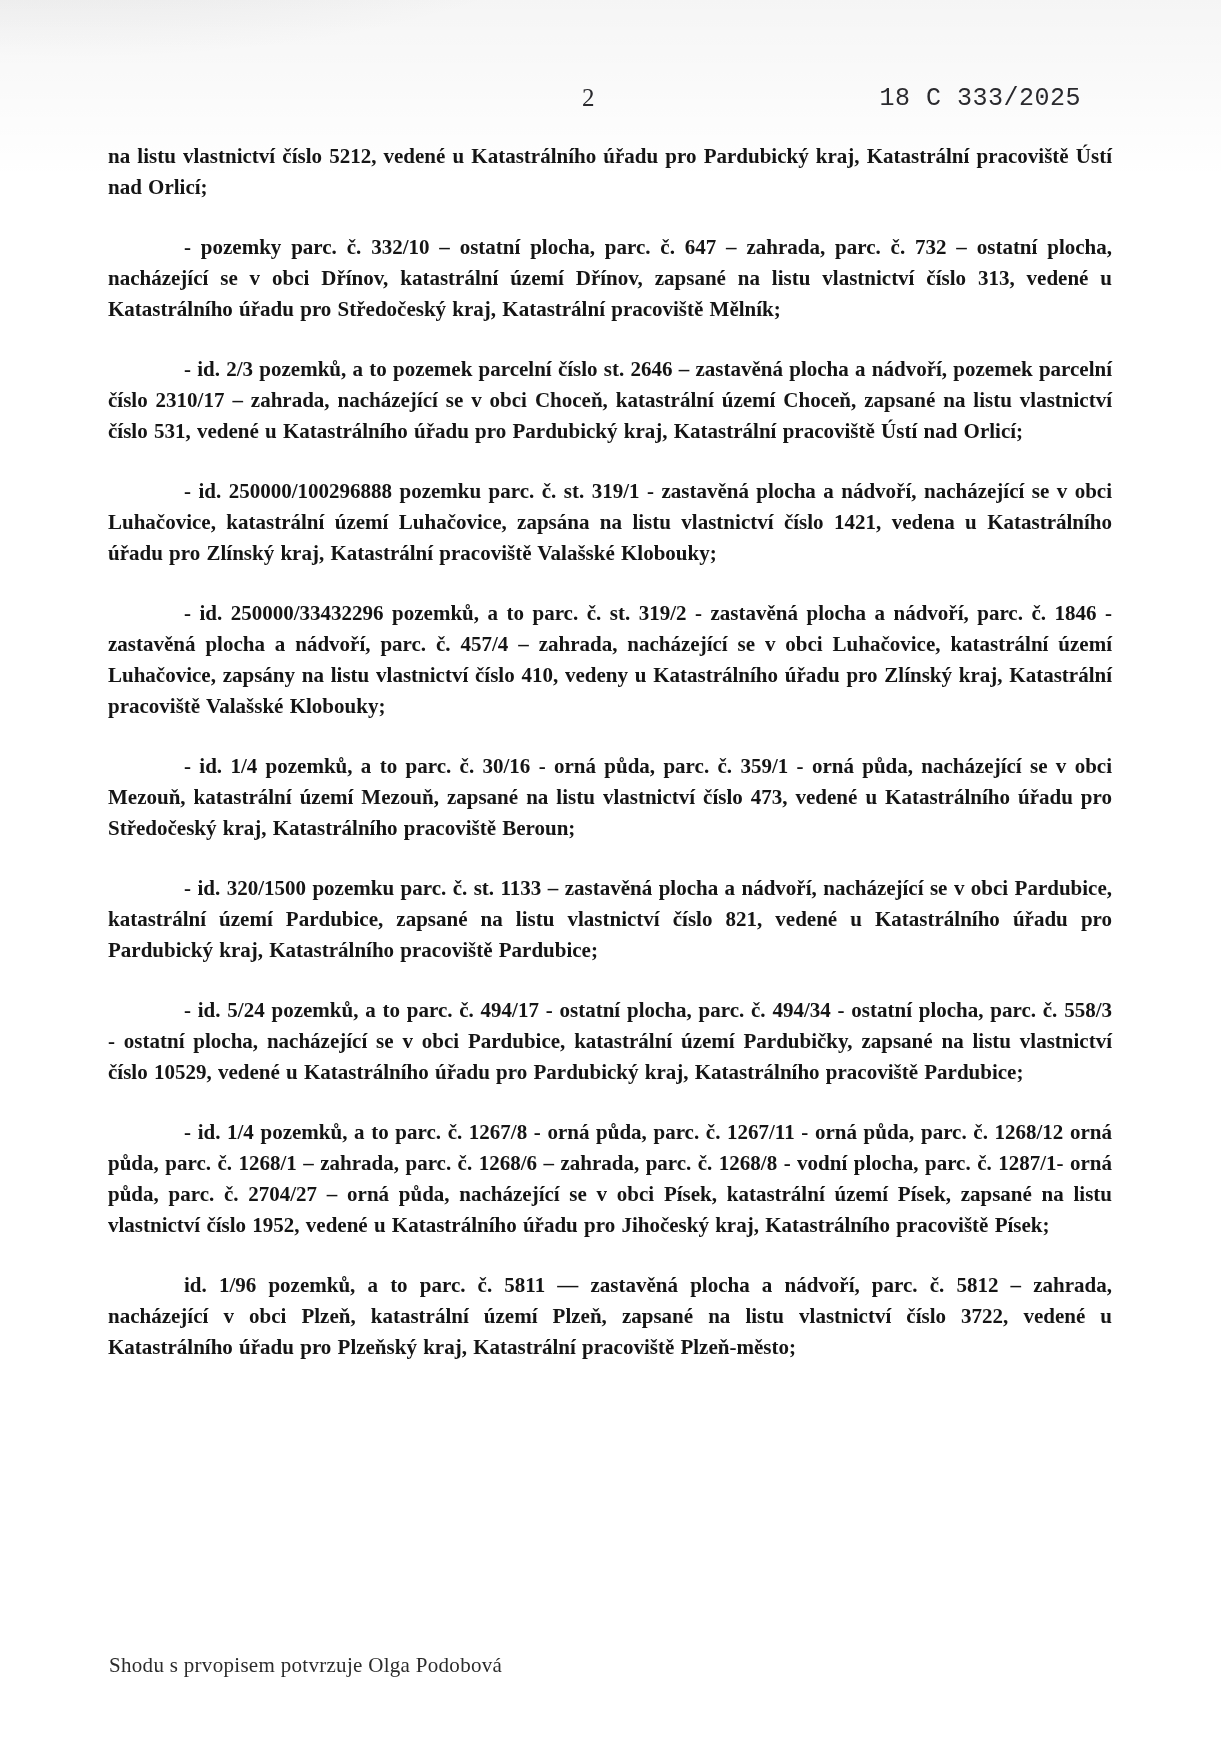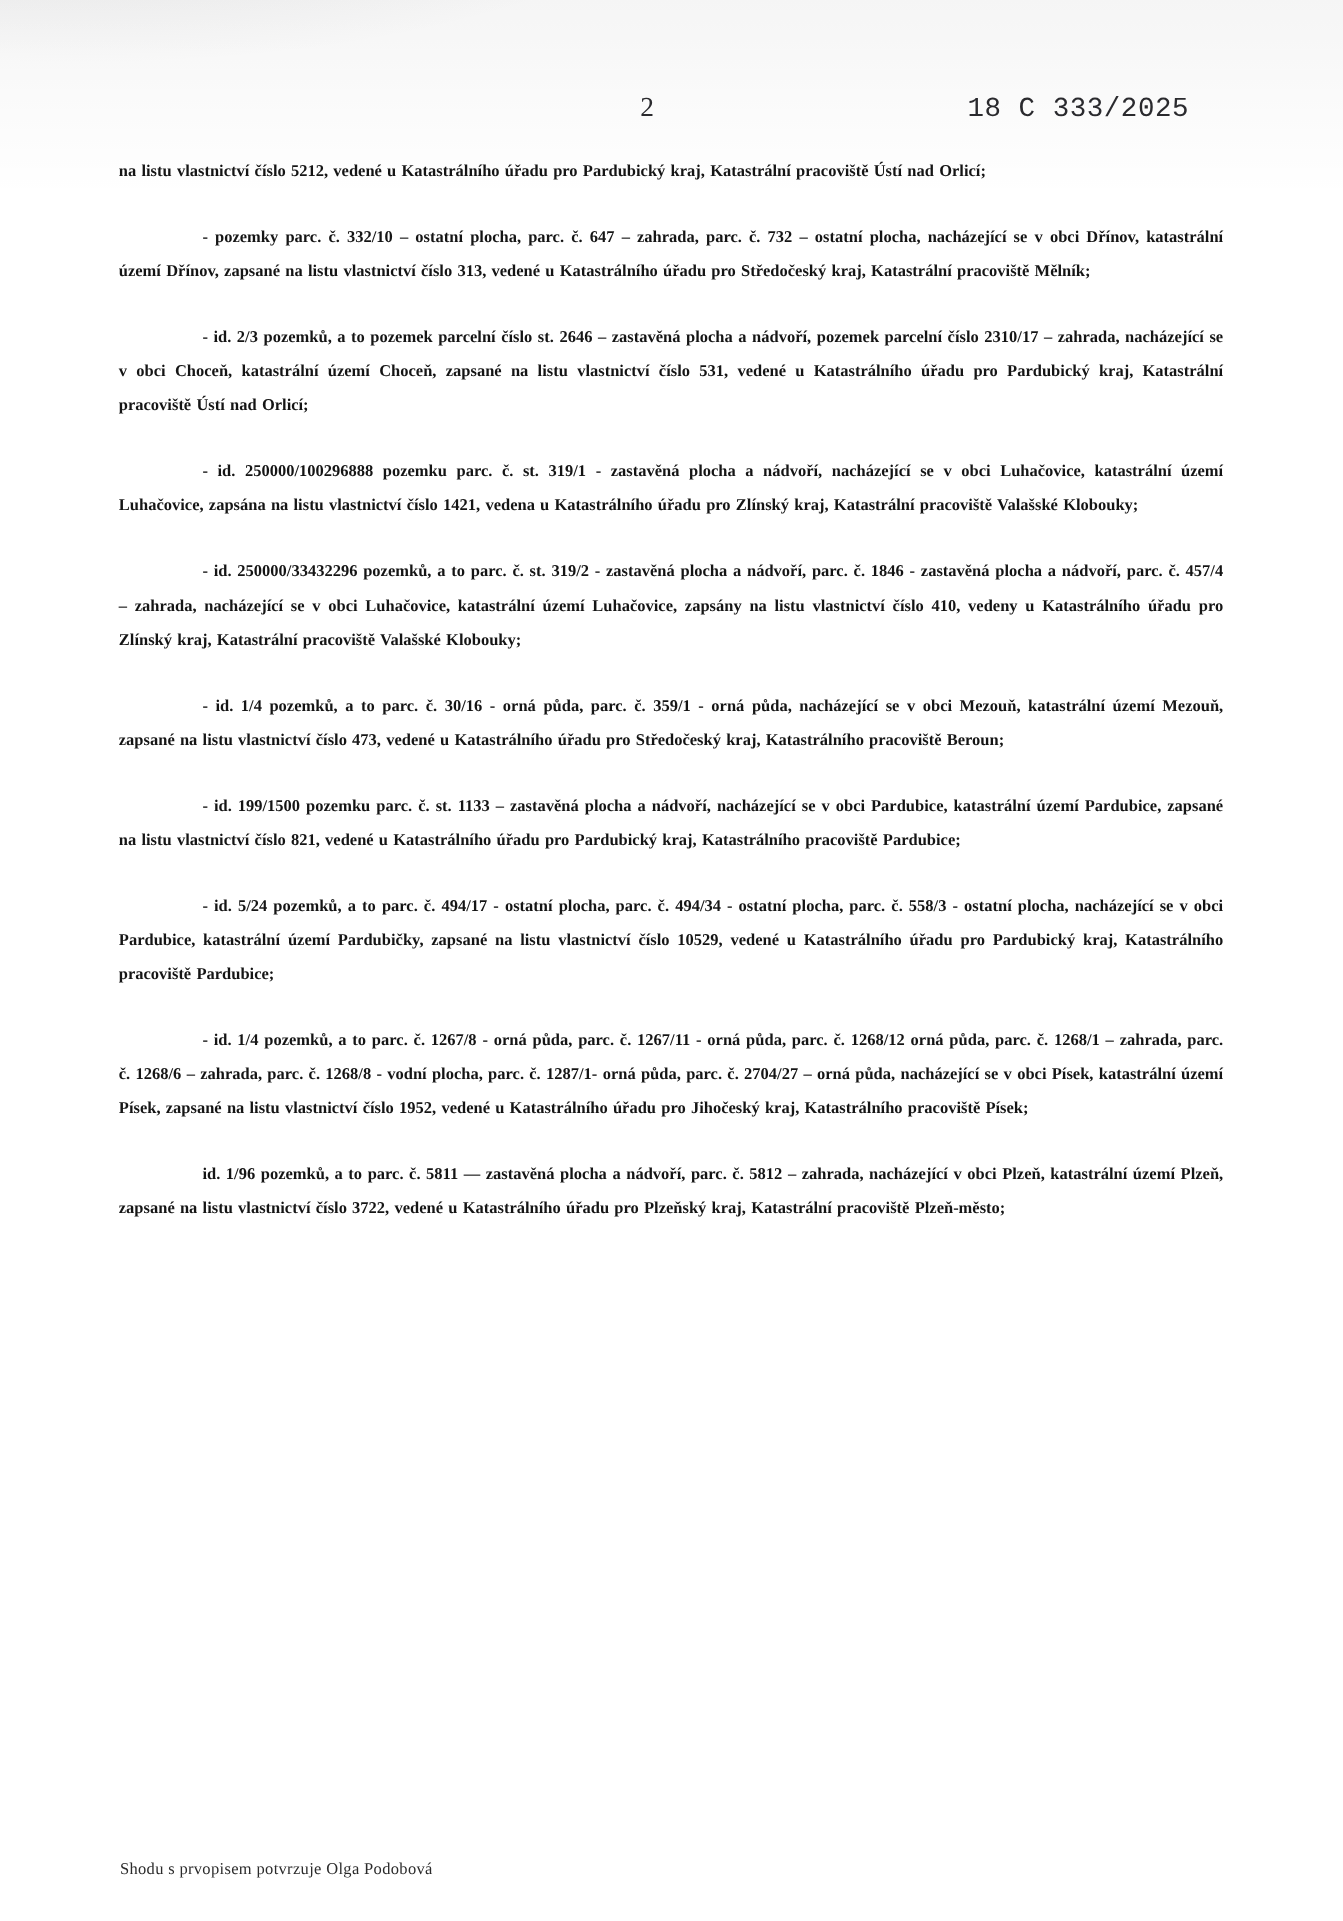--- a/index.html
+++ b/index.html
@@ -42,39 +42,39 @@
     right: 140px;
     top: 0;
     letter-spacing: 0.5px;
     font-family: Liberation Mono, monospace;
   }
   .content {
     position: absolute;
     top: 141px;
     left: 108px;
     width: 1004px;
-    font-size: 15px;
+    font-size: 21px;
     line-height: 31px;
     font-weight: 700;
     color: #151515;
     text-align: justify;
     word-spacing: 1px;
   }
   .content p {
     margin: 0 0 29px 0;
     text-indent: 76px;
   }
   .content p:first-child {
     text-indent: 0;
   }
   .page-footer {
     position: absolute;
     left: 109px;
-    top: 1692px;
-    font-size: 15px;
+    top: 1653px;
+    font-size: 21px;
     font-weight: 400;
     color: #2b2b2b;
     letter-spacing: 0.3px;
   }
 </style>
 </head>
 <body>
 
 <div class="page">
 
@@ -83,21 +83,21 @@
     <span class="case-number">18 C 333/2025</span>
   </div>
 
   <div class="content">
       <p>na listu vlastnictví číslo 5212, vedené u Katastrálního úřadu pro Pardubický kraj, Katastrální pracoviště Ústí nad Orlicí;</p>
       <p>- pozemky parc. č. 332/10 – ostatní plocha, parc. č. 647 – zahrada, parc. č. 732 – ostatní plocha, nacházející se v obci Dřínov, katastrální území Dřínov, zapsané na listu vlastnictví číslo 313, vedené u Katastrálního úřadu pro Středočeský kraj, Katastrální pracoviště Mělník;</p>
       <p>- id. 2/3 pozemků, a to pozemek parcelní číslo st. 2646 – zastavěná plocha a nádvoří, pozemek parcelní číslo 2310/17 – zahrada, nacházející se v obci Choceň, katastrální území Choceň, zapsané na listu vlastnictví číslo 531, vedené u Katastrálního úřadu pro Pardubický kraj, Katastrální pracoviště Ústí nad Orlicí;</p>
       <p>- id. 250000/100296888 pozemku parc. č. st. 319/1 - zastavěná plocha a nádvoří, nacházející se v obci Luhačovice, katastrální území Luhačovice, zapsána na listu vlastnictví číslo 1421, vedena u Katastrálního úřadu pro Zlínský kraj, Katastrální pracoviště Valašské Klobouky;</p>
       <p>- id. 250000/33432296 pozemků, a to parc. č. st. 319/2 - zastavěná plocha a nádvoří, parc. č. 1846 - zastavěná plocha a nádvoří, parc. č. 457/4 – zahrada, nacházející se v obci Luhačovice, katastrální území Luhačovice, zapsány na listu vlastnictví číslo 410, vedeny u Katastrálního úřadu pro Zlínský kraj, Katastrální pracoviště Valašské Klobouky;</p>
       <p>- id. 1/4 pozemků, a to parc. č. 30/16 - orná půda, parc. č. 359/1 - orná půda, nacházející se v obci Mezouň, katastrální území Mezouň, zapsané na listu vlastnictví číslo 473, vedené u Katastrálního úřadu pro Středočeský kraj, Katastrálního pracoviště Beroun;</p>
-      <p>- id. 199/1500 pozemku parc. č. st. 1133 – zastavěná plocha a nádvoří, nacházející se v obci Pardubice, katastrální území Pardubice, zapsané na listu vlastnictví číslo 821, vedené u Katastrálního úřadu pro Pardubický kraj, Katastrálního pracoviště Pardubice;</p>
+      <p>- id. 320/1500 pozemku parc. č. st. 1133 – zastavěná plocha a nádvoří, nacházející se v obci Pardubice, katastrální území Pardubice, zapsané na listu vlastnictví číslo 821, vedené u Katastrálního úřadu pro Pardubický kraj, Katastrálního pracoviště Pardubice;</p>
       <p>- id. 5/24 pozemků, a to parc. č. 494/17 - ostatní plocha, parc. č. 494/34 - ostatní plocha, parc. č. 558/3 - ostatní plocha, nacházející se v obci Pardubice, katastrální území Pardubičky, zapsané na listu vlastnictví číslo 10529, vedené u Katastrálního úřadu pro Pardubický kraj, Katastrálního pracoviště Pardubice;</p>
       <p>- id. 1/4 pozemků, a to parc. č. 1267/8 - orná půda, parc. č. 1267/11 - orná půda, parc. č. 1268/12 orná půda, parc. č. 1268/1 – zahrada, parc. č. 1268/6 – zahrada, parc. č. 1268/8 - vodní plocha, parc. č. 1287/1- orná půda, parc. č. 2704/27 – orná půda, nacházející se v obci Písek, katastrální území Písek, zapsané na listu vlastnictví číslo 1952, vedené u Katastrálního úřadu pro Jihočeský kraj, Katastrálního pracoviště Písek;</p>
       <p>id. 1/96 pozemků, a to parc. č. 5811 — zastavěná plocha a nádvoří, parc. č. 5812 – zahrada, nacházející v obci Plzeň, katastrální území Plzeň, zapsané na listu vlastnictví číslo 3722, vedené u Katastrálního úřadu pro Plzeňský kraj, Katastrální pracoviště Plzeň-město;</p>
     </div>
 
   <div class="page-footer">
     <span>Shodu s prvopisem potvrzuje Olga Podobová</span>
   </div>
 
 </div>

